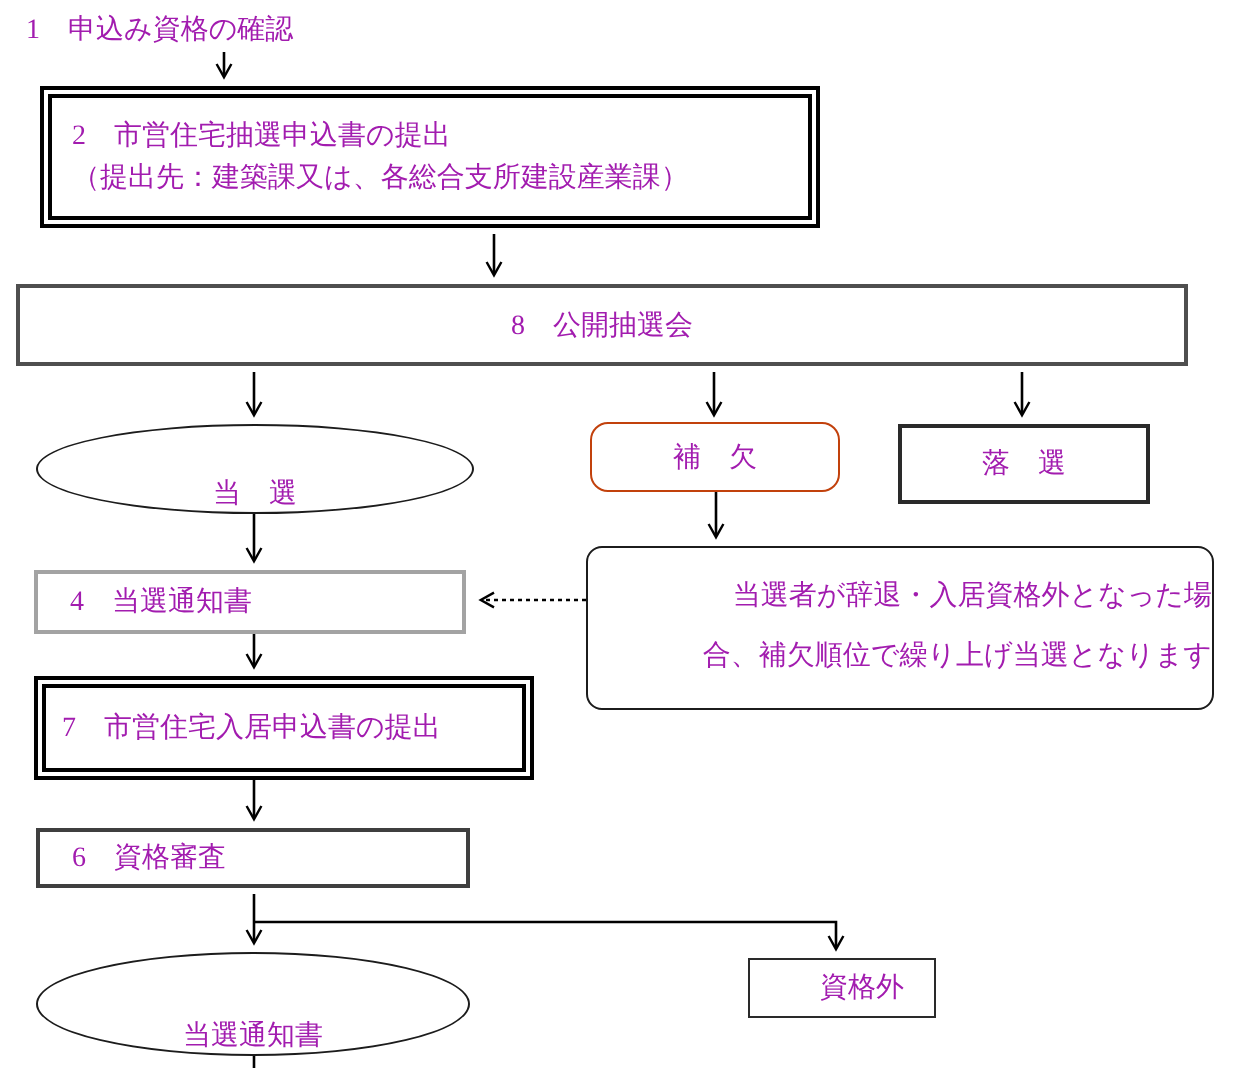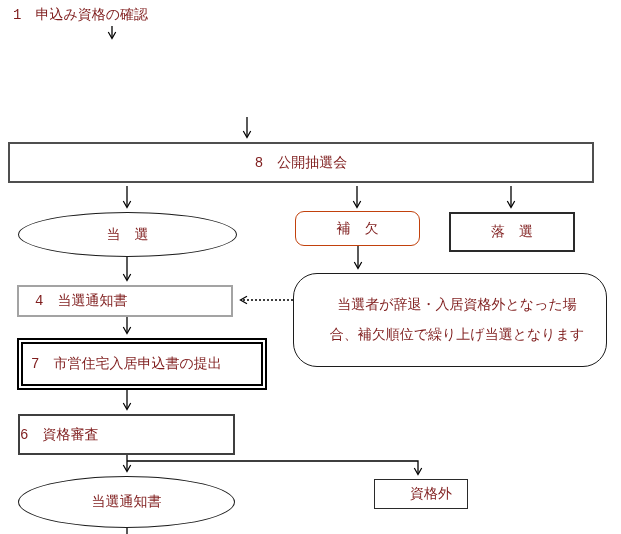--- a/index.html
+++ b/index.html
@@ -1,35 +1,35 @@
 <!DOCTYPE html>
 <html><head>
 <meta charset="utf-8">
 <style>
   html,body{margin:0;padding:0;background:#ffffff;}
   #canvas{
     position:relative;width:621px;height:534px;background:#ffffff;overflow:hidden;
-    font-family:Liberation Mono, monospace;color:#7f1d1d;
+    font-family:Liberation Serif, serif;color:#a21caf;
   }
   .abs{position:absolute;box-sizing:border-box;}
   .lbl{font-size:14px;line-height:17px;white-space:nowrap;}
   .node{display:flex;align-items:center;background:#fff;font-size:14px;white-space:nowrap;}
   .center{justify-content:center;text-align:center;}
   .dbl{border:6px double #000;}
   .box2{left:20px;top:43px;width:390px;height:71px;flex-direction:column;align-items:flex-start;justify-content:center;padding-left:10px;line-height:21px;}
   .box3{left:8px;top:142px;width:586px;height:41px;border:2px solid #4f4f4f;}
-  .ellipse{border:1px solid #1c1c1c;border-radius:50%;}
+  .ellipse{border:1px solid #1c1c1c;border-radius:50%;align-items:flex-end;}
   .ell-win{left:18px;top:212px;width:219px;height:45px;}
   .waitlist{left:295px;top:211px;width:125px;height:35px;border:1px solid #c2410c;border-radius:9px;}
   .lose{left:449px;top:212px;width:126px;height:40px;border:2px solid #2a2a2a;}
   .box4{left:17px;top:285px;width:216px;height:32px;border:2px solid #a3a3a3;padding-left:16px;}
-  .note{left:293px;top:273px;width:314px;height:94px;border:1px solid #1c1c1c;border-radius:24px;
-        flex-direction:column;align-items:center;justify-content:center;padding-left:14px;line-height:30px;}
+  .note{left:293px;top:273px;width:314px;height:82px;border:1px solid #1c1c1c;border-radius:8px;
+        flex-direction:column;align-items:flex-end;justify-content:center;padding-left:14px;line-height:30px;}
   .box5{left:17px;top:338px;width:250px;height:52px;padding-left:8px;}
-  .box6{left:18px;top:414px;width:217px;height:41px;border:2px solid #3f3f3f;}
+  .box6{left:18px;top:414px;width:217px;height:30px;border:2px solid #3f3f3f;padding-left:16px;}
   .ell-ok{left:18px;top:476px;width:217px;height:52px;}
   .ineligible{left:374px;top:479px;width:94px;height:30px;border:1px solid #2a2a2a;padding-left:20px;}
   svg{position:absolute;left:0;top:0;}
 </style>
 </head>
 <body>
 
 <div id="canvas">
 
   <svg width="621" height="534" viewBox="0 0 621 534" aria-hidden="true">
@@ -50,20 +50,24 @@
       <path d="M127,390 V409" marker-end="url(#arr)"></path>
       <path d="M127,447 V471" marker-end="url(#arr)"></path>
       <path d="M127,461 H418 V474" marker-end="url(#arr)"></path>
       <path d="M293,300 H241" stroke-dasharray="2 2" marker-end="url(#arr)"></path>
       <path d="M127,528 V534"></path>
     </g>
   </svg>
 
   <div class="abs lbl" style="left:13px;top:7px;">1　申込み資格の確認</div>
 
+  <div class="abs node dbl box2">
+    <div>2　市営住宅抽選申込書の提出</div>
+    <div>（提出先：建築課又は、各総合支所建設産業課）</div>
+  </div>
 
   <div class="abs node center box3">
     <span>8　公開抽選会</span>
   </div>
 
   <div class="abs node center ellipse ell-win">
     <span>当　選</span>
   </div>
 
   <div class="abs node center waitlist">

